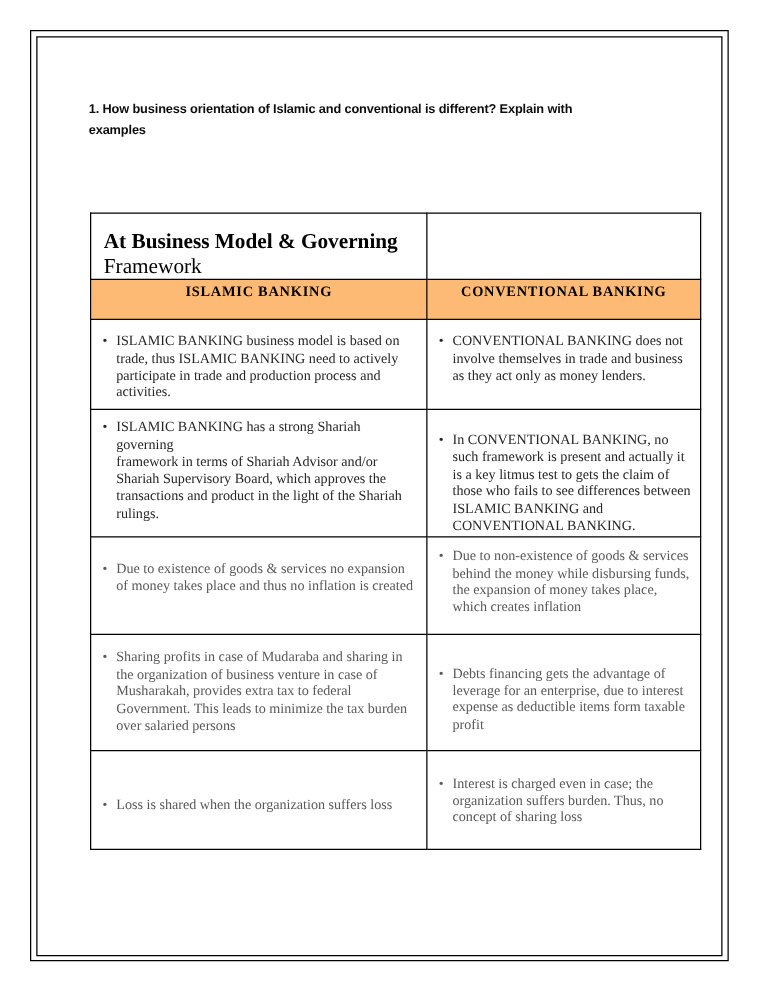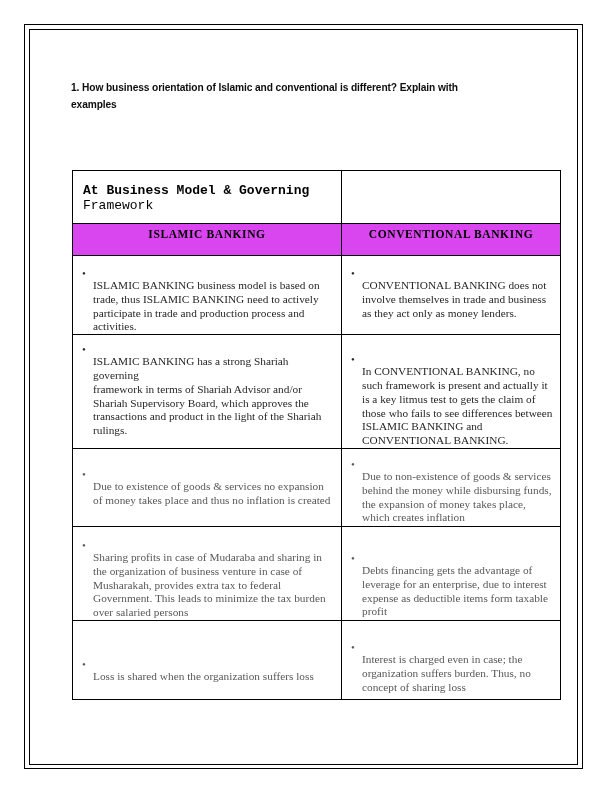--- a/index.html
+++ b/index.html
@@ -73,30 +73,29 @@
     vertical-align: top;
     padding: 0;
   }
   .col-left  { width: 269px; }
   .col-right { width: 219px; }
 
   
   .framework-cell {
     height: 40px;
     padding: 12px 0 0 10px !important;
-    font-size: 13px;
+    font-size: 17px;
     color: #000000;
     vertical-align: top;
-    font-family: Liberation Mono, monospace;
   }
   .framework-cell .bold-part { font-weight: bold; }
 
   
   .green-header {
-    background: #d946ef;
+    background: #fdba74;
     text-align: center;
     font-weight: bold;
     font-size: 11.5px;
     letter-spacing: 0.6px;
     color: #000000;
     height: 24px;
     padding: 4px 0 3px 0 !important;
     vertical-align: middle;
   }
 
@@ -114,21 +113,20 @@
     width: 20px;
     text-align: left;
     padding-left: 9px;
     font-size: 11px;
     line-height: 13.8px;
     box-sizing: border-box;
   }
   .bullet-text {
     flex: 1 1 auto;
     padding-right: 7px;
-    margin-top: 12px;
   }
 
   
   .pad-r1l { padding-top: 11px; }
   .pad-r1r { padding-top: 11px; }
   .pad-r2l { padding-top: 8px; }
   .pad-r2r { padding-top: 18px; }
   .pad-r3l { padding-top: 19px; }
   .pad-r3r { padding-top: 9px; }
   .pad-r4l { padding-top: 12px; }

